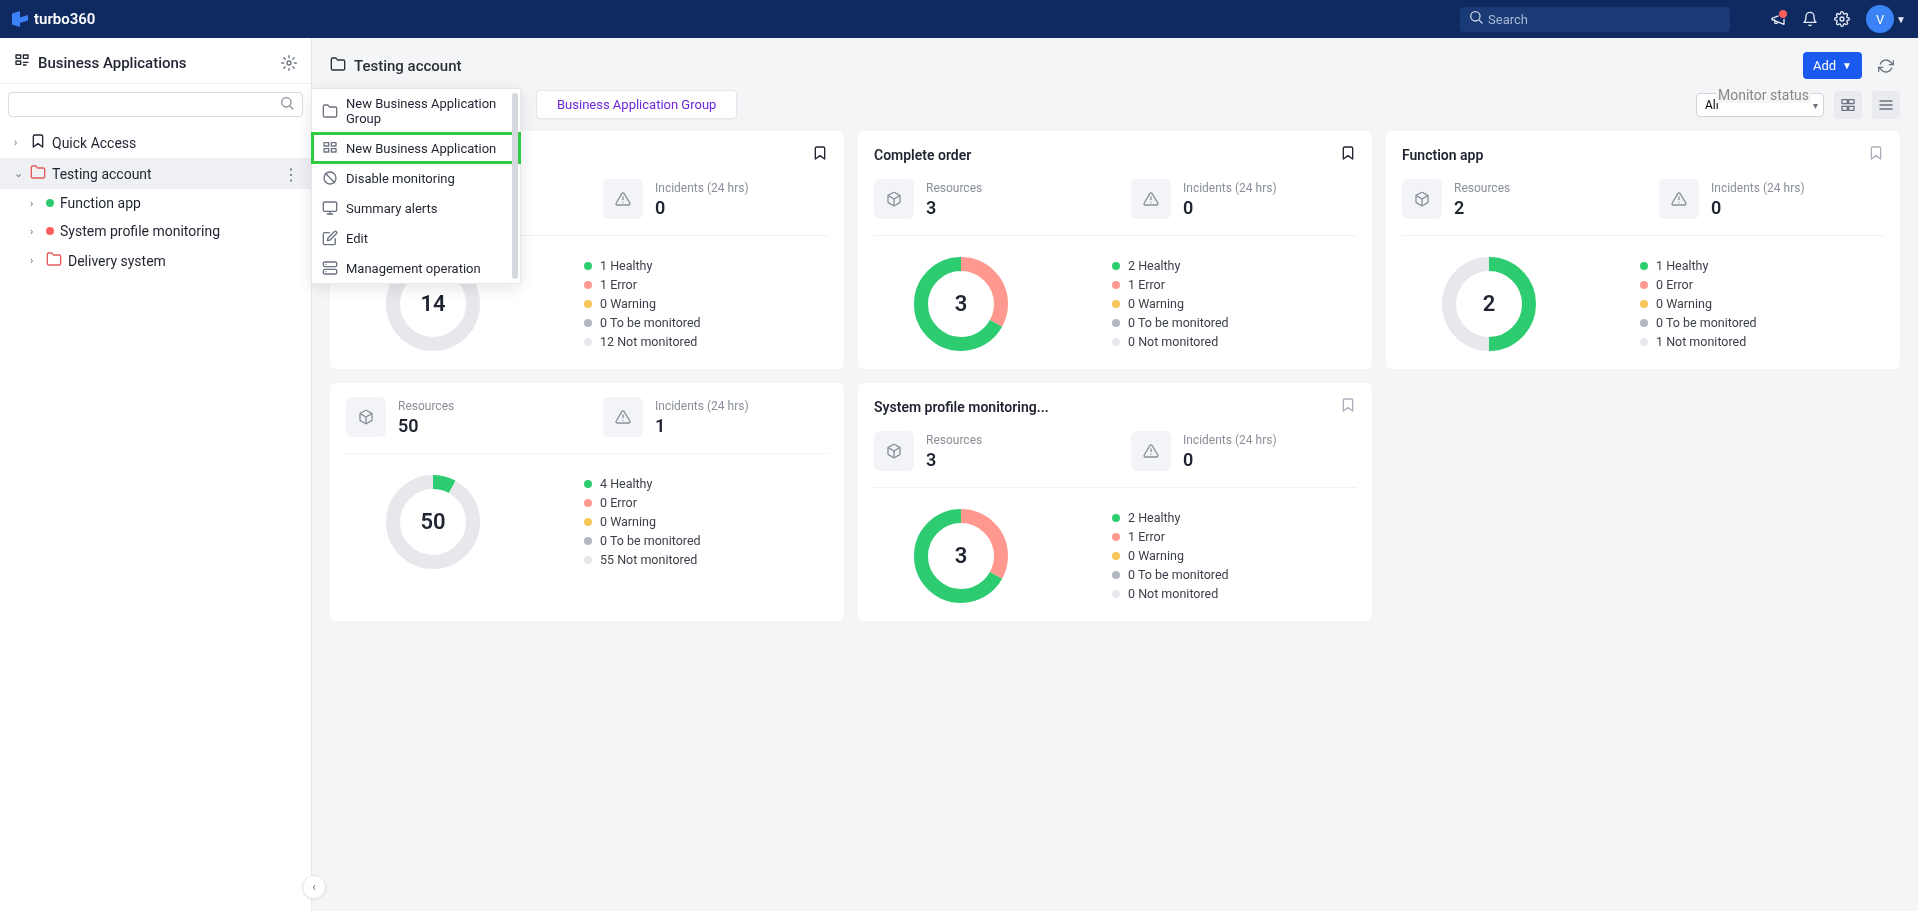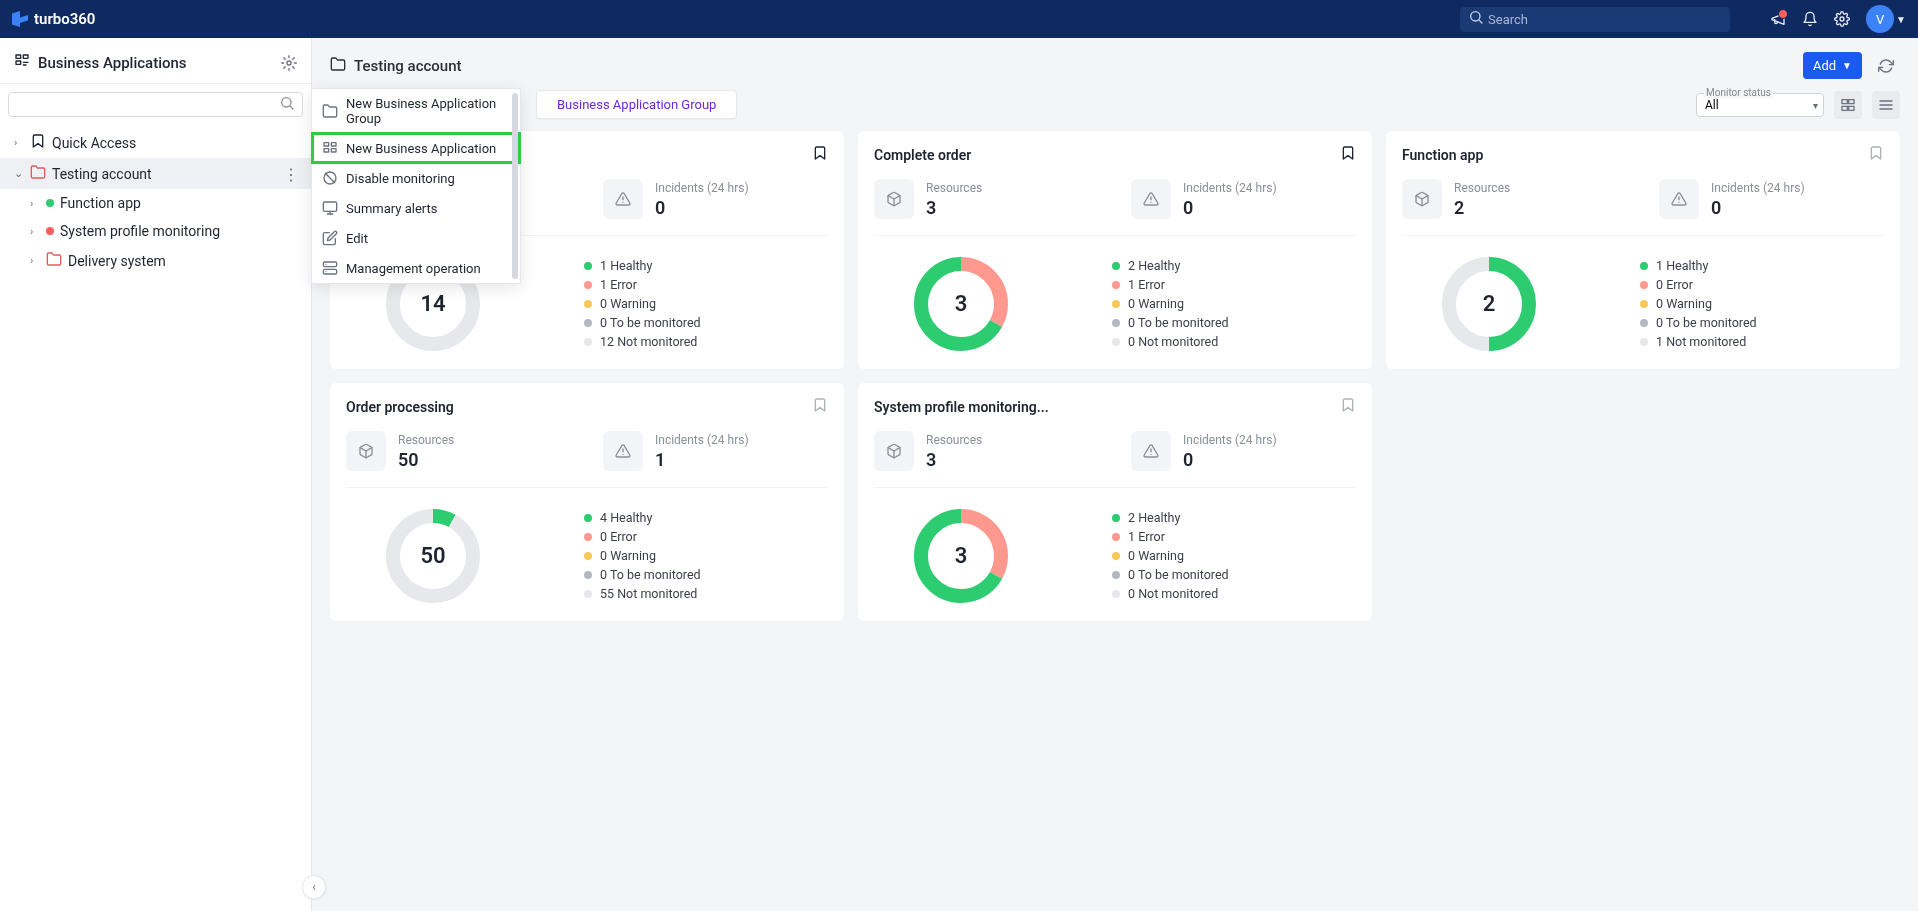--- a/index.html
+++ b/index.html
@@ -48,21 +48,21 @@
   
   .collapse-btn { position: absolute; bottom: 12px; left: 302px; width: 24px; height: 24px; background: #fff; border: 1px solid #e5e7eb; border-radius: 50%; display:flex; align-items:center; justify-content:center; color:#6b7280; cursor:pointer; font-size: 12px; box-shadow: 0 1px 2px rgba(0,0,0,0.08); z-index: 10; }
 
   
   .main-head { display: flex; align-items: center; justify-content: space-between; padding: 14px 18px 10px; }
   .main-title { display: flex; align-items: center; gap: 8px; font-size: 15px; font-weight: 500; color:#2b2f38; }
   .main-actions { display: flex; align-items: flex-start; gap: 10px; }
   .add-btn { background: #1a5af0; color: #fff; border: none; padding: 6px 10px; border-radius: 4px; font-size: 13px; display: flex; align-items: center; gap: 6px; cursor: pointer; }
   .icon-tool { width: 28px; height: 28px; display: flex; align-items: center; justify-content: center; color: #6b7280; cursor: pointer; border-radius: 4px; }
   .icon-tool.shaded { background: #e9ebef; }
-  .filter-label { font-size: 10px; color: #888; position: absolute; top: -6px; left: 8px; background: #f4f5f7; padding: 0 2px; }
+  .filter-label { font-size: 14px; color: #888; position: absolute; top: -6px; left: 20px; background: #f4f5f7; padding: 0 2px; }
   .filter-wrap { position: relative; }
   .filter-select { border: 1px solid #cfd3da; border-radius: 4px; padding: 4px 20px 4px 8px; font-size: 12px; background:#fff; width:128px; appearance:none; }
   .filter-wrap::after { content:'▾'; position:absolute; right:6px; top:50%; transform:translateY(-50%); font-size:10px; color:#6b7280; pointer-events:none; }
   .tag-chip { display: inline-block; background: #fff; border: 1px solid #e5e7eb; border-radius: 4px; padding: 6px 20px; font-size: 13px; color: #6d28d9; box-shadow: 0 1px 2px rgba(0,0,0,0.04); margin-left: 206px; }
 
   
   .ctx-menu { position: absolute; top: 88px; left: 311px; width: 210px; background: #fff; border: 1px solid #e5e7eb; box-shadow: 0 4px 16px rgba(0,0,0,0.10); border-radius: 2px; z-index: 50; font-size: 13px; }
   .ctx-scroll { position:absolute; right:2px; top:4px; bottom:4px; width:6px; background:#d5d8de; border-radius:3px; }
   .ctx-item { display: flex; align-items: center; gap: 8px; padding: 7px 10px; cursor: pointer; color:#1f2430; }
   .ctx-item .ci { width: 16px; color: #6b7280; display:inline-flex; }
@@ -480,28 +480,20 @@
                 <span>0 To be monitored</span>
               </div>
         <div class="bd-item">
                 <span class="bd-dot c-notmon"></span>
                 <span>1 Not monitored</span>
               </div>
       </div>
     </div>
         </div>
         <div class="card">
-    <div class="card-head">
-      <span class="card-title">Order processing</span>
-      <span class="bm-icon outline">
-        <svg class="ic" viewBox="0 0 24 24" fill="none" stroke="currentColor">
-                <path d="M19 21l-7-5-7 5V5a2 2 0 0 1 2-2h10a2 2 0 0 1 2 2z"></path>
-              </svg>
-      </span>
-    </div>
     <div class="stat-row">
       <div class="stat-blk">
         <div class="stat-iconbox">
                 <svg class="ic" viewBox="0 0 24 24">
                   <path d="M21 16V8a2 2 0 0 0-1-1.73l-7-4a2 2 0 0 0-2 0l-7 4A2 2 0 0 0 3 8v8a2 2 0 0 0 1 1.73l7 4a2 2 0 0 0 2 0l7-4A2 2 0 0 0 21 16z"></path>
                   <polyline points="3.27 6.96 12 12.01 20.73 6.96"></polyline>
                   <line x1="12" y1="22.08" x2="12" y2="12"></line>
                 </svg>
               </div>
         <div>

